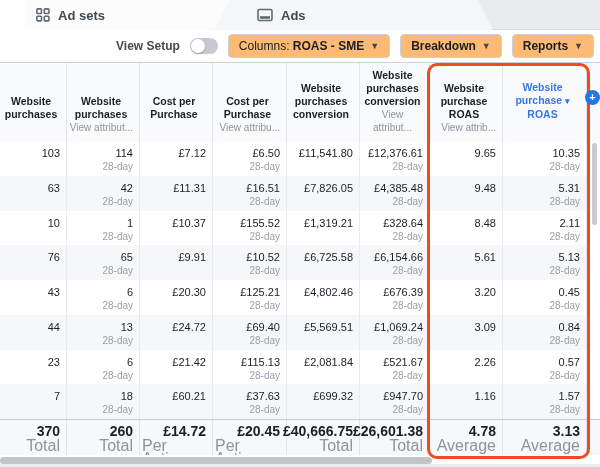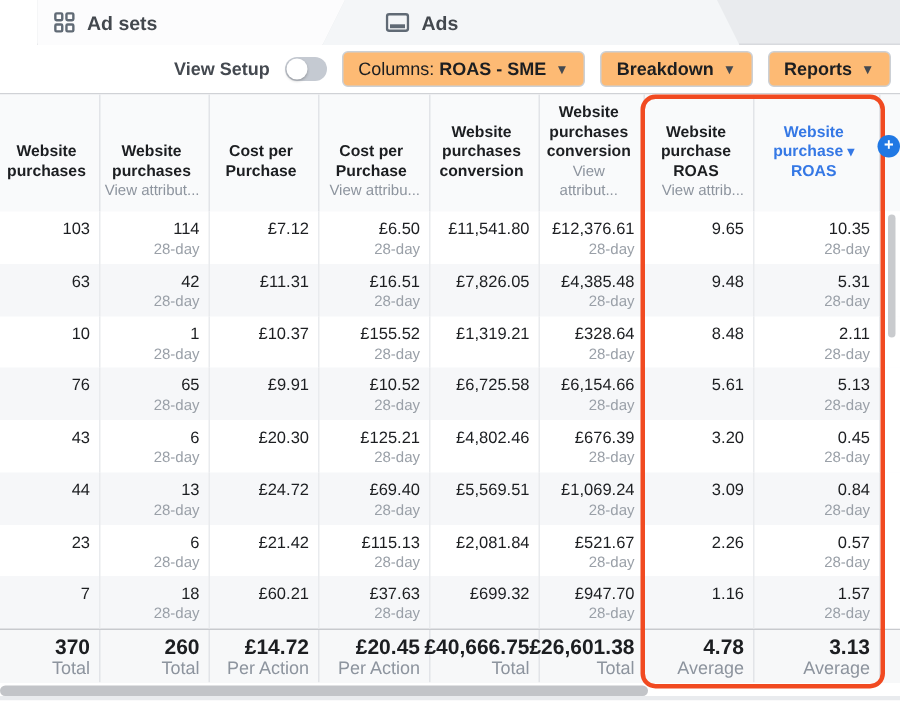--- a/index.html
+++ b/index.html
@@ -58,21 +58,21 @@
   .td { border-right:1px solid #e9ebee; display:flex; flex-direction:column;
     align-items:flex-end; padding:5px 6px 0 2px; }
   .td .v { font-size:11px; color:#1c1e21; line-height:14px; }
   .td .sub { font-size:10px; color:#9aa0a8; line-height:13px; }
   .td.gutter { background:#fff; }
 
   .tfootr { height:36px; background:#f7f8f9; border-top:1px solid #c8cace; }
   .tf { border-right:1px solid #e2e4e8; display:flex; flex-direction:column;
     align-items:flex-end; padding:4px 6px 0 2px; }
   .tf .v { font-size:14px; font-weight:bold; color:#1c1e21; line-height:15px; }
-  .tf .sub { font-size:12px; color:#8d949e; line-height:13px; }
+  .tf .sub { font-size:16px; color:#8d949e; line-height:13px; }
 
   
   .hscroll-track { position:absolute; left:0; top:455px; width:600px; height:12px; background:#fff; }
   .hscroll-thumb { position:absolute; left:0; top:2px; width:432px; height:7px;
     background:#c2c4c8; border-radius:3.5px; cursor:pointer; }
   .bottom-strip { position:absolute; left:0; top:464px; width:600px; height:3px; background:#e9ebee; }
   .vscroll-thumb { position:absolute; left:592px; top:143px; width:5px; height:82px;
     background:#c9cbce; border-radius:2.5px; cursor:pointer; z-index:3; }
 
   

